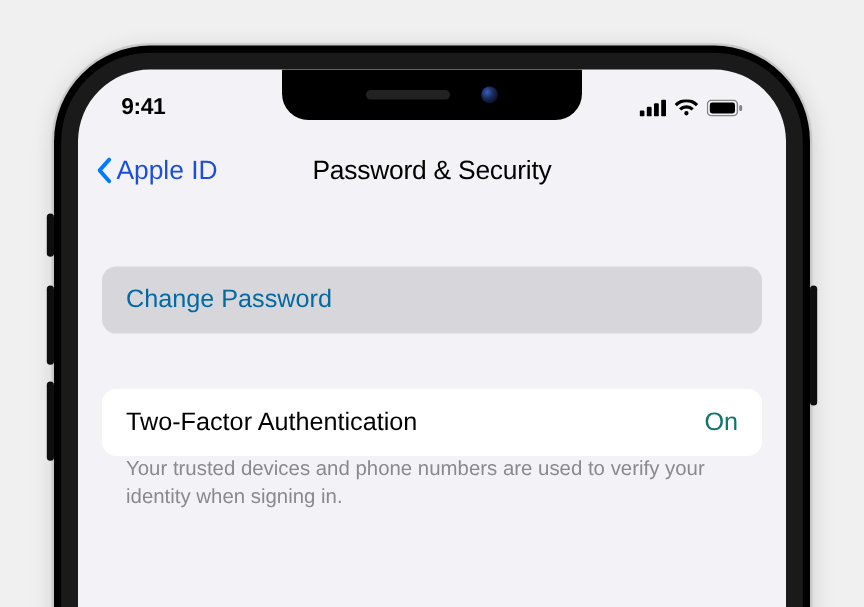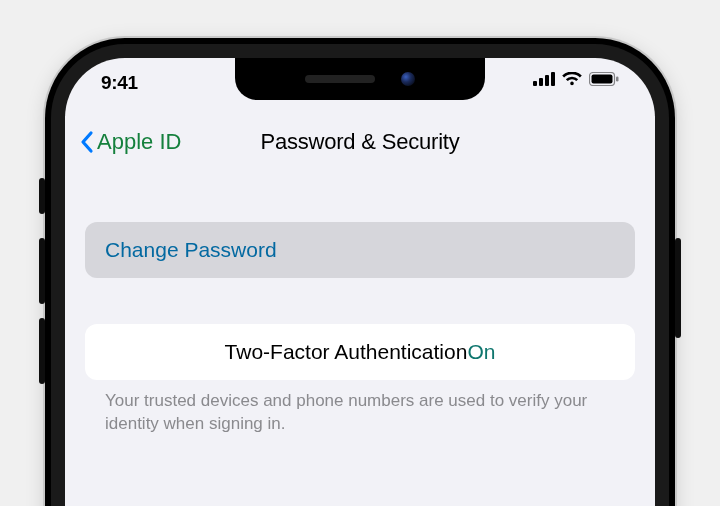--- a/index.html
+++ b/index.html
@@ -76,21 +76,21 @@
     background: radial-gradient(circle at 35% 35%, #3a5fbf 0%, #1a2a5a 40%, #000 100%);
     margin-left: 8px;
   }
 
   
   .status-bar {
     position: absolute;
     top: 0; left: 0; right: 0;
     height: 50px;
     display: flex;
-    align-items: flex-start;
+    align-items: center;
     justify-content: space-between;
     padding: 14px 36px 0;
     z-index: 5;
   }
   .status-time {
     font-size: 19px;
     font-weight: 600;
     color: #000;
     letter-spacing: -0.3px;
   }
@@ -107,21 +107,21 @@
     top: 58px; left: 0; right: 0;
     height: 52px;
     display: flex;
     align-items: center;
     padding: 0 14px;
     background: #f2f2f7;
   }
   .back {
     display: flex;
     align-items: center;
-    color: #15803d;
+    color: #1d4ed8;
     font-size: 22px;
     gap: 2px;
   }
   .back svg { display: block; }
   .nav-title {
     position: absolute;
     left: 0; right: 0;
     text-align: center;
     font-size: 22px;
     font-weight: 400;
@@ -146,28 +146,26 @@
   }
   .cell.change {
     margin-top: 36px;
     background: #d6d6db;
     color: #0369a1;
   }
   .cell.tfa {
     margin-top: 46px;
     background: #fff;
     color: #000;
-    justify-content: center;
   }
   .tfa-status {
     color: #0f766e;
     font-size: 21px;
   }
   .footer {
-    margin-top: 10px;
     padding: 0 20px;
     font-size: 17px;
     line-height: 1.35;
     color: #8a8a8e;
   }
 </style>
 </head>
 <body>
 
 <div class="phone">

